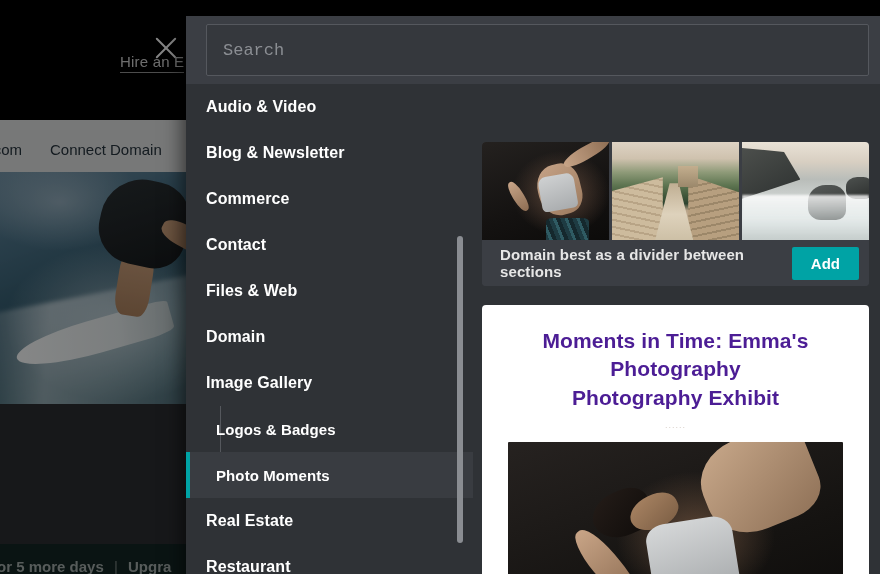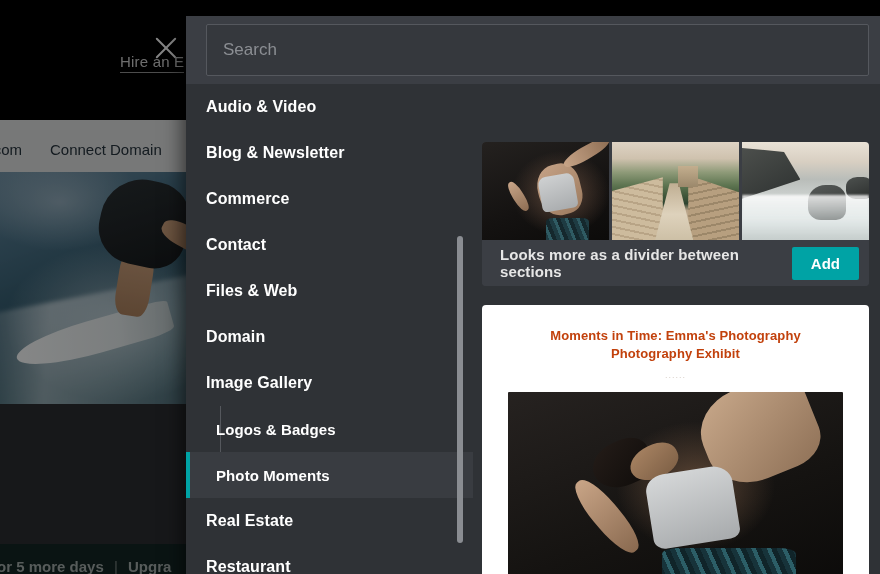--- a/index.html
+++ b/index.html
@@ -117,21 +117,21 @@
     box-shadow: -4px 0 18px rgba(0,0,0,.55);
   }
 
   .search-zone {
     height: 68px; flex: 0 0 68px; background: #3b3e44;
     padding: 8px 11px 0 20px;
   }
   .search-input {
     width: 100%; height: 52px;
     background: #35383d; border: 1px solid #55585e; border-radius: 2px;
-    color: #e8e8e8; font-size: 17px; font-family: Liberation Sans, sans-serif;
+    color: #e8e8e8; font-size: 17px; font-family: Liberation Mono, monospace;
     padding: 0 16px; outline: none;
   }
   .search-input::placeholder { color: #8b8e93; }
 
   .panel-body { flex: 1; display: flex; min-height: 0; }
 
   
   .cat-col {
     width: 287px; flex: 0 0 287px; position: relative;
     background: #2f3236; overflow: hidden;
@@ -276,21 +276,21 @@
     font-family: "Liberation Sans", sans-serif;
     font-size: 15px; font-weight: bold; padding: 8px 19px; cursor: pointer;
   }
 
   
   .card-white-wrap { background: #3b3e44; border-radius: 4px; overflow: hidden; }
   .card-white {
     background: #ffffff; padding: 22px 26px 18px 26px;
   }
   .cw-title {
-    text-align: center; color: #c2410c; font-size: 13px; font-weight: bold;
+    text-align: center; color: #4c1d95; font-size: 21px; font-weight: bold;
     line-height: 1.35; letter-spacing: .1px;
   }
   .cw-dots {
     text-align: center; color: #d7cfc8; font-size: 9px; letter-spacing: 1px;
     margin: 8px 0 12px 0;
   }
   .cw-photo {
     height: 205px; border-radius: 1px; position: relative; overflow: hidden;
     background:
       radial-gradient(ellipse 110px 90px at 56% 46%, #5e4736 0%, rgba(94,71,54,0) 72%),
@@ -437,21 +437,21 @@
               <div class="tower"></div>
             </div>
             <div class="thumb ph-sea">
               <div class="cliff"></div>
               <div class="rock"></div>
               <div class="rock2"></div>
               <div class="surf"></div>
             </div>
           </div>
           <div class="card-footer">
-            <span class="card-caption">Looks more as a divider between sections</span>
+            <span class="card-caption">Domain best as a divider between sections</span>
             <button class="add-btn">Add</button>
           </div>
         </div>
 
         <div class="card-white-wrap">
           <div class="card-white">
             <div class="cw-title">
               <div>Moments in Time: Emma's Photography</div>
               <div>Photography Exhibit</div>
             </div>

